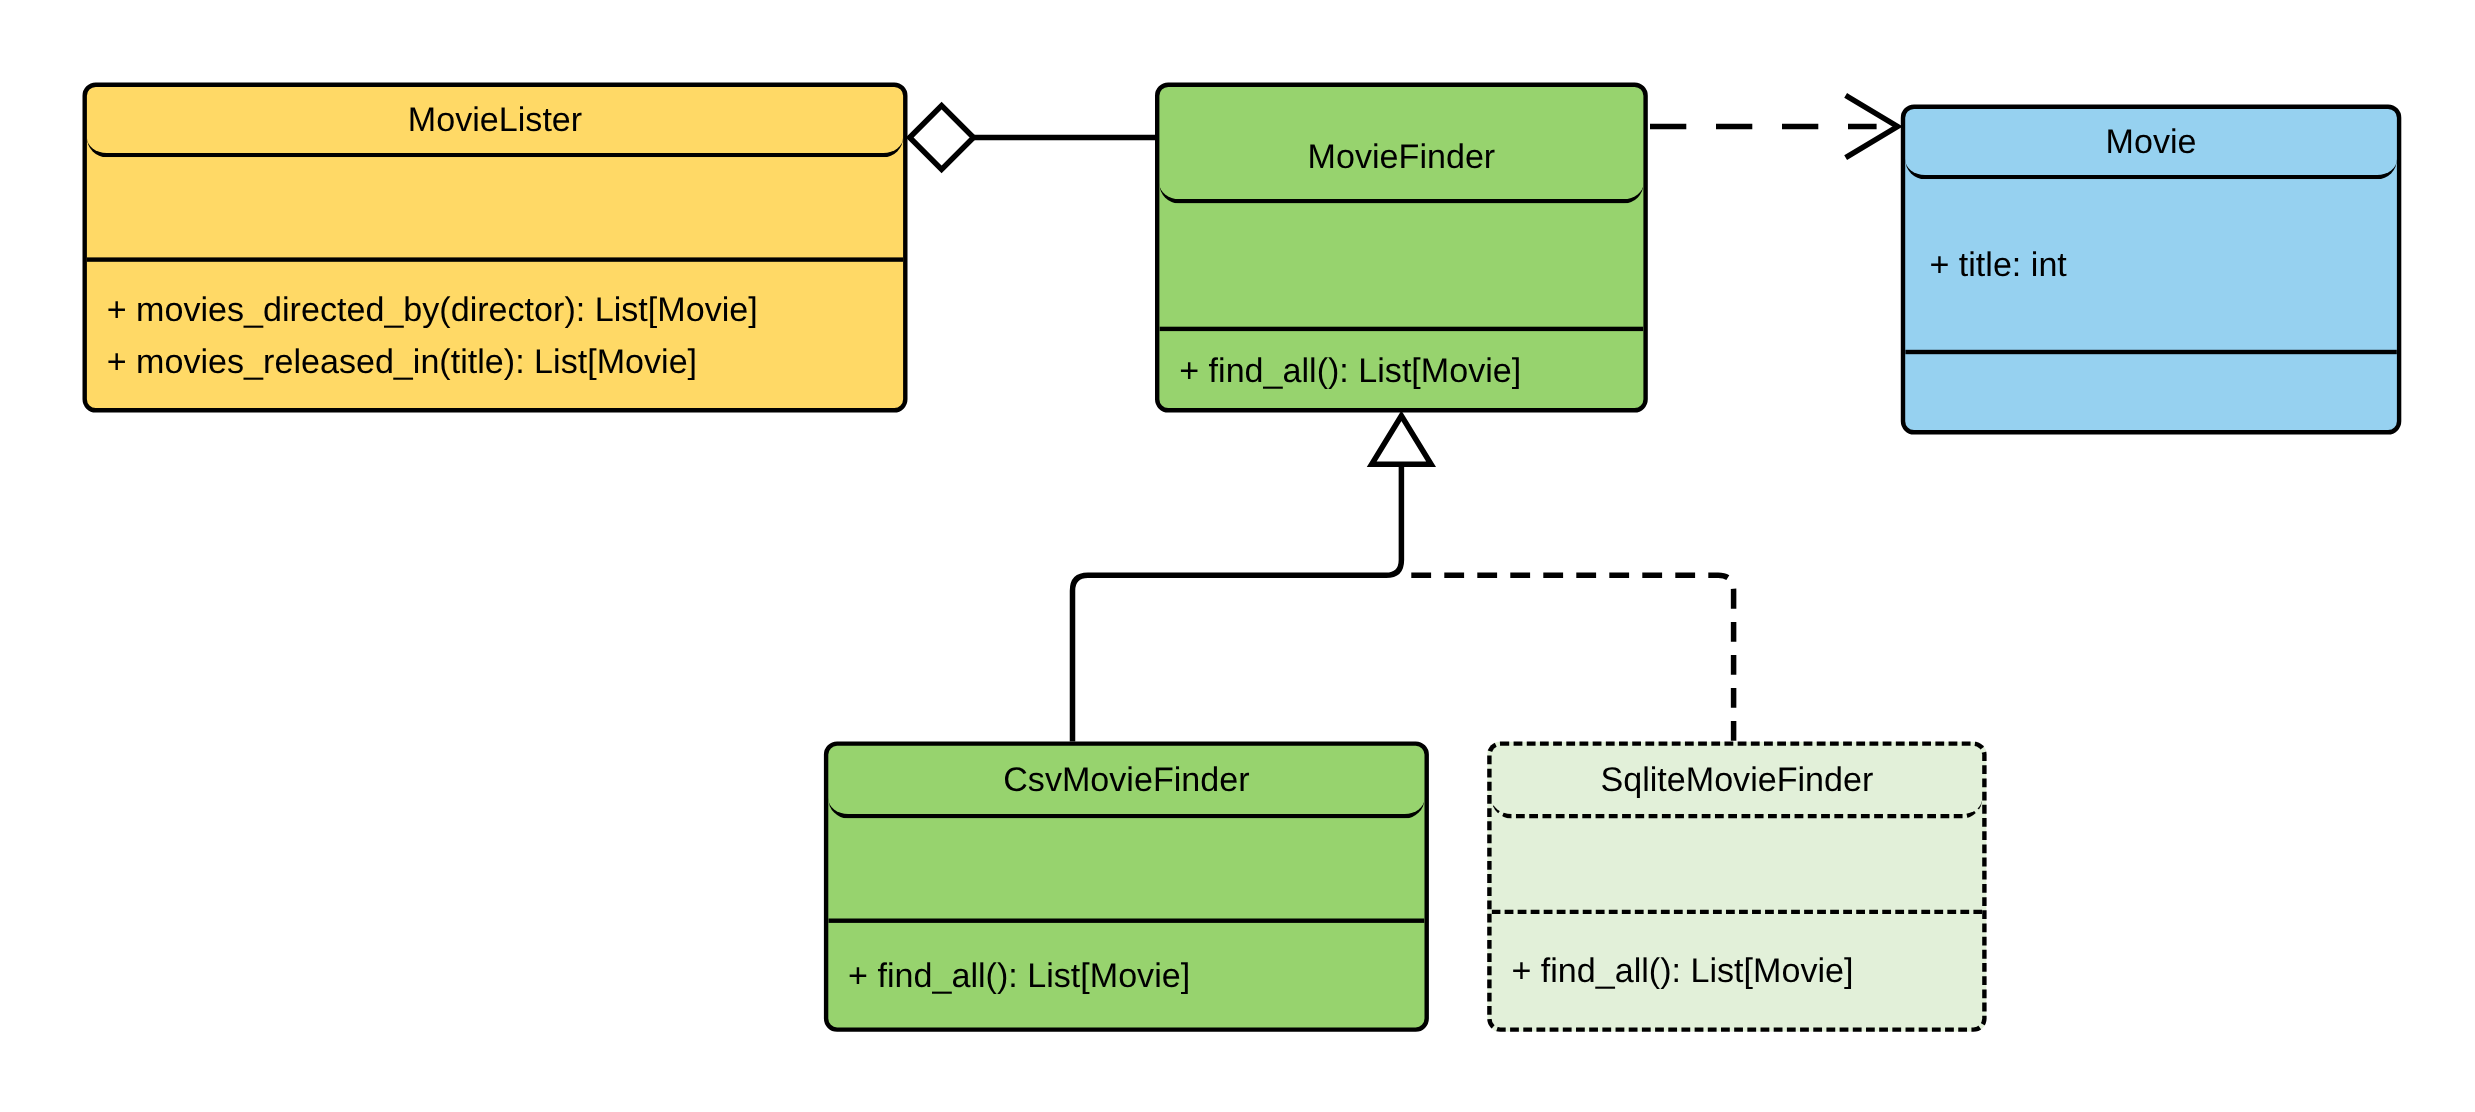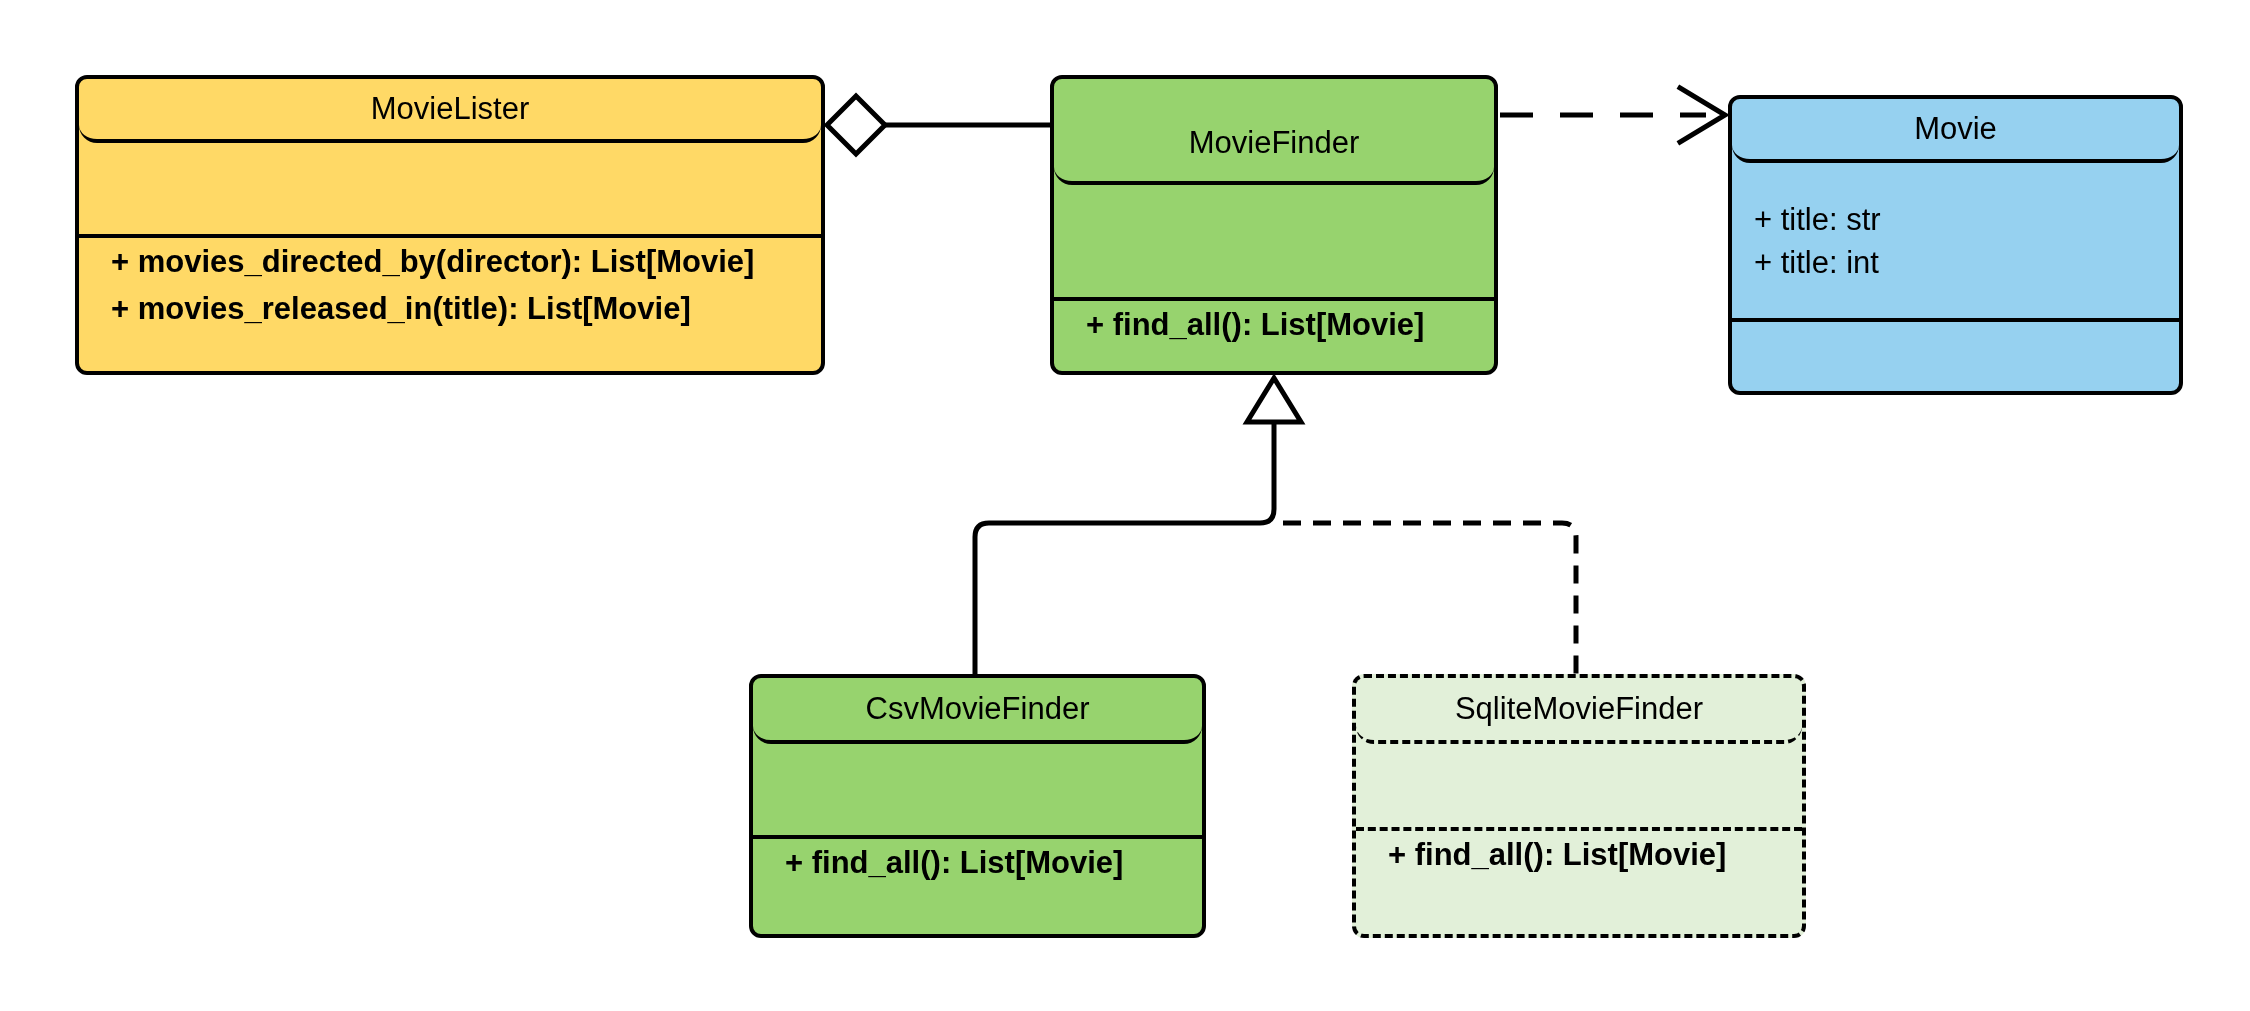--- a/index.html
+++ b/index.html
@@ -49,39 +49,39 @@
     flex-direction: column;
     justify-content: center;
     padding-left: 22px;
     font-size: 31px;
     line-height: 44px;
   }
   .sec-methods {
     flex: 1;
     display: flex;
     flex-direction: column;
-    padding-left: 32px;
+    justify-content: center;
+    padding-left: 18px;
     font-size: 31px;
     line-height: 47px;
-    font-weight: bold;
   }
   
   .c-movielister { left: 75px;  top: 75px;  width: 750px; height: 300px; background: #FFD966; }
   .c-movielister .sec-title { height: 64px; }
   .c-movielister .sec-attrs { height: 95px; }
 
   .c-moviefinder { left: 1050px; top: 75px; width: 448px; height: 300px; background: #97D36E; }
   .c-moviefinder .sec-title { height: 81px; margin-top: 25px; }
   .c-moviefinder .sec-attrs { height: 116px; }
 
   .c-movie { left: 1728px; top: 75px; width: 455px; height: 300px; background: #96D1F0; margin-top: 20px; }
   .c-movie .sec-title { height: 64px; }
   .c-movie .sec-attrs { height: 159px; line-height: 43px; }
 
-  .c-csvmoviefinder { left: 749px; top: 674px; width: 457px; height: 264px; background: #97D36E; }
+  .c-csvmoviefinder { left: 749px; top: 674px; width: 550px; height: 264px; background: #97D36E; }
   .c-csvmoviefinder .sec-title { height: 66px; }
   .c-csvmoviefinder .sec-attrs { height: 95px; }
 
   .c-sqlitemoviefinder { left: 1352px; top: 674px; width: 454px; height: 264px; background: #E2F0D9; }
   .c-sqlitemoviefinder .sec-title { height: 66px; }
   .c-sqlitemoviefinder .sec-attrs { height: 87px; }
 </style>
 </head>
 <body>
 
@@ -122,21 +122,20 @@
     <div class="sec-title">MovieFinder</div>
     <div class="sec-attrs"></div>
     <div class="sec-methods">
       <div>+ find_all(): List[Movie]</div>
     </div>
   </div>
 
   <div class="uml-class c-movie">
     <div class="sec-title">Movie</div>
     <div class="sec-attrs">
-      <div>+ title: str</div>
       <div>+ title: int</div>
     </div>
     <div class="sec-methods"></div>
   </div>
 
   <div class="uml-class c-csvmoviefinder">
     <div class="sec-title">CsvMovieFinder</div>
     <div class="sec-attrs"></div>
     <div class="sec-methods">
       <div>+ find_all(): List[Movie]</div>

